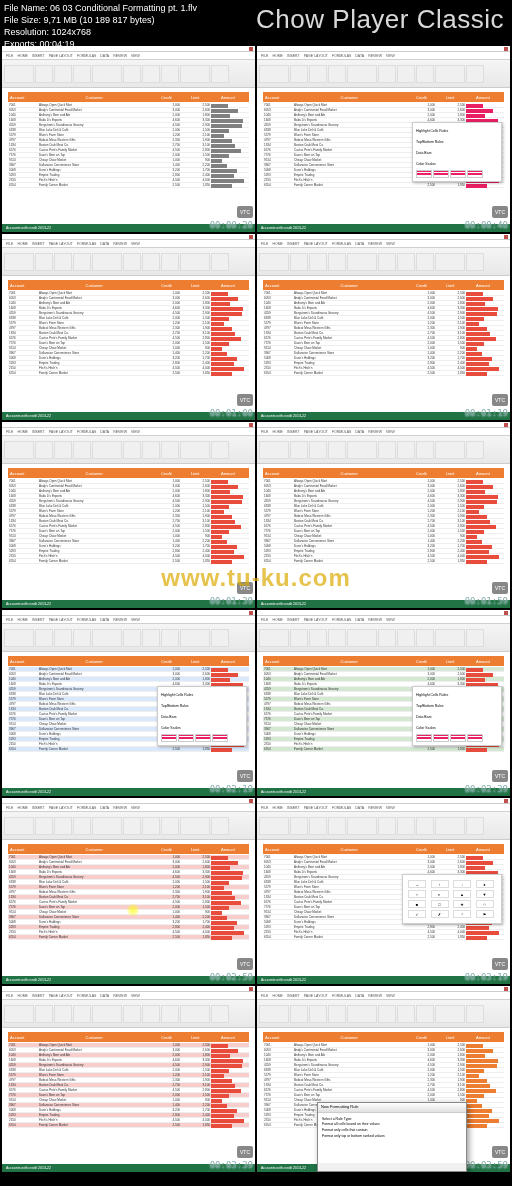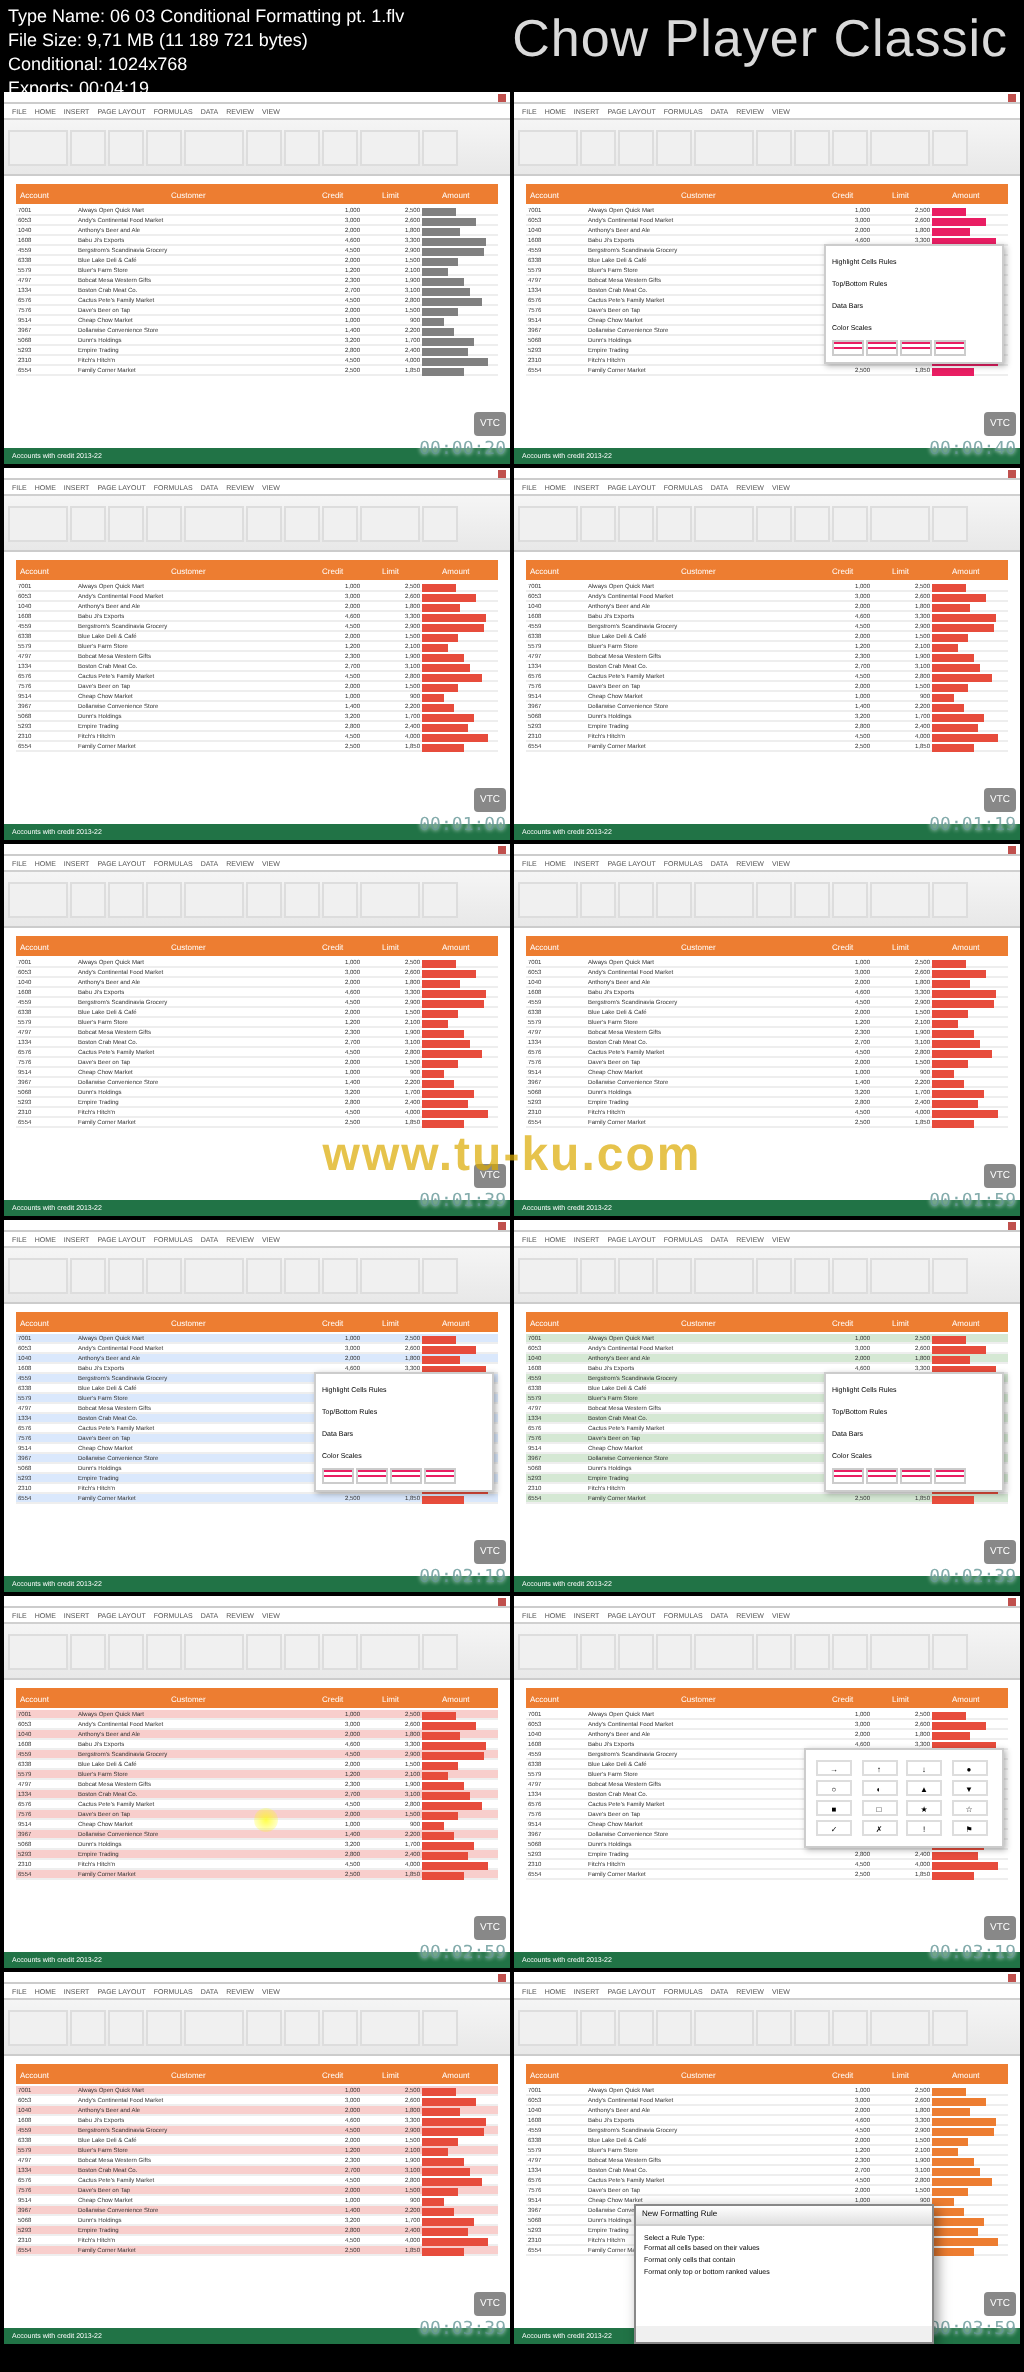--- a/index.html
+++ b/index.html
@@ -252,23 +252,23 @@
   height: 50px;
 }
 .row-stripe-red { background: #f8cecc; }
 .row-stripe-blue { background: #dae8fc; }
 .row-stripe-green { background: #d5e8d4; }
 </style>
 </head>
 <body>
 
 <div class="file-info">
-  <div><span>Type Name:</span> <span>06 03 Conditional Formatting pt. 1.flv</span></div>
-  <div><span>File Size:</span> <span>9,71 MB (11 189 721 bytes)</span></div>
-  <div><span>Conditional:</span> <span>1024x768</span></div>
+  <div><span>File Name:</span> <span>06 03 Conditional Formatting pt. 1.flv</span></div>
+  <div><span>File Size:</span> <span>9,71 MB (10 189 817 bytes)</span></div>
+  <div><span>Resolution:</span> <span>1024x768</span></div>
   <div><span>Exports:</span> <span>00:04:19</span></div>
 </div>
 
 <div class="player-title">Chow Player Classic</div>
 
 <div class="watermark">www.tu-ku.com</div>
 
 <div class="grid" id="grid">
     <div class="thumb">
       <div class="thumb-titlebar"></div>

